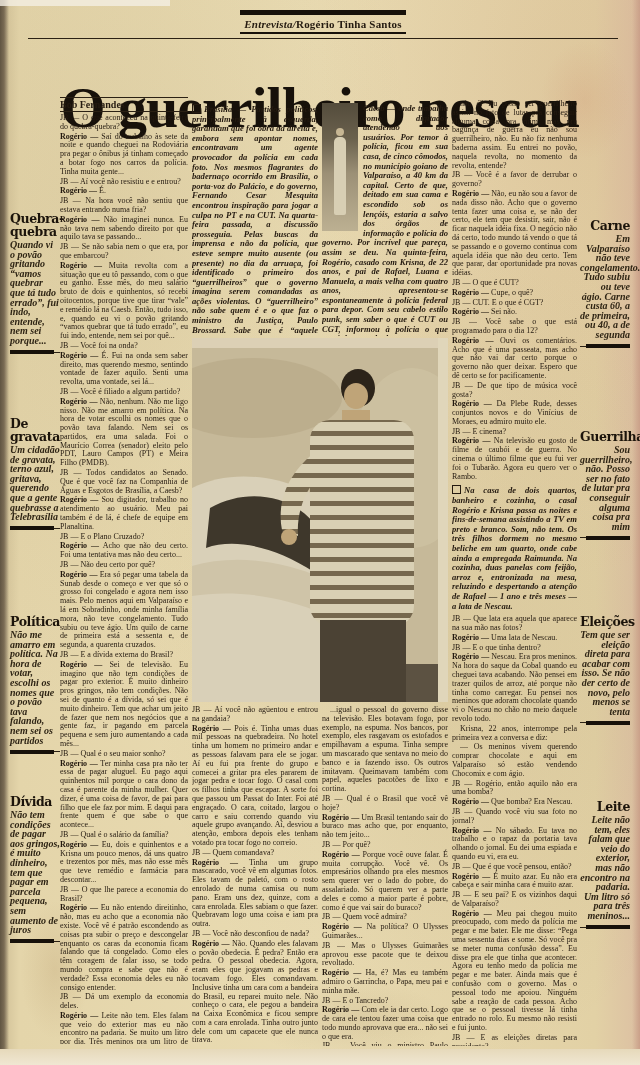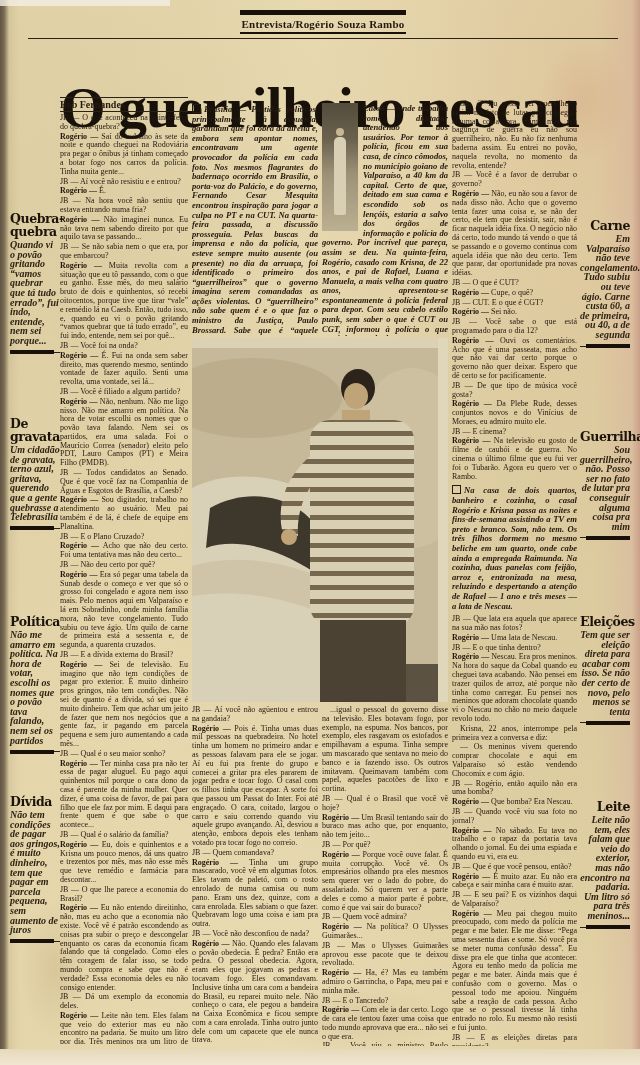--- a/index.html
+++ b/index.html
@@ -20,21 +20,21 @@
     background:linear-gradient(180deg,#e6d9ba 0,#f0e7d2 100%);}
   .stain{position:absolute;pointer-events:none;}
   .stain.s1{left:540px;top:40px;width:90px;height:120px;background:radial-gradient(ellipse,rgba(200,130,100,.18),transparent 70%);}
   .stain.s2{left:20px;top:900px;width:70px;height:140px;background:radial-gradient(ellipse,rgba(150,110,60,.15),transparent 70%);}
   .stain.s3{left:250px;top:980px;width:200px;height:80px;background:radial-gradient(ellipse,rgba(120,95,55,.10),transparent 70%);}
 
   
   .masthead{position:absolute;top:10px;left:240px;width:166px;text-align:center;}
   .masthead .bar{height:5px;background:#17110a;margin-bottom:3px;}
   .masthead .txt{font-size:11px;font-weight:bold;border-bottom:2px solid #17110a;padding-bottom:2px;white-space:nowrap;letter-spacing:.2px;}
-  .masthead .sec{}
+  .masthead .sec{font-style:italic;}
   .top-rule{position:absolute;top:38px;left:28px;right:22px;border-top:1.5px solid #2b2114;}
   .headline{position:absolute;top:41px;left:14px;width:612px;text-align:center;
     font-family:"Liberation Serif",serif;font-weight:bold;font-size:58px;line-height:56px;
     letter-spacing:-1px;color:#17110a;white-space:nowrap;}
   .byline{position:absolute;top:97px;left:60px;width:128px;text-align:left;
     font-size:10px;font-weight:bold;
     border-top:1px solid #2b2114;border-bottom:1px solid #2b2114;padding:1px 0;}
 
   
   .col{position:absolute;overflow:hidden;}
@@ -79,21 +79,21 @@
 <div class="page">
   <div class="edge-left"></div>
   <div class="edge-right"></div>
   <div class="edge-top"></div>
   <div class="stain s1"></div>
   <div class="stain s2"></div>
   <div class="stain s3"></div>
 
   <div class="masthead">
     <div class="bar"></div>
-    <div class="txt"><span class="sec">Entrevista/</span><span>Rogério Souza Rambo</span></div>
+    <div class="txt"><span class="sec">Entrevista/</span><span>Rogério Tinha Santos</span></div>
   </div>
   <div class="top-rule"></div>
 
   <h1 class="headline">O guerrilheiro nescau</h1>
   <div class="byline">Bob Fernandes</div>
 
   <div class="mleft">
     <div class="mnote lnote1">
         <h3 class="nt">Quebra-quebra</h3>
         <p class="nx">Quando vi o povão gritando “vamos quebrar que tá tudo errado”, fui indo, entende, nem sei porque...</p>

